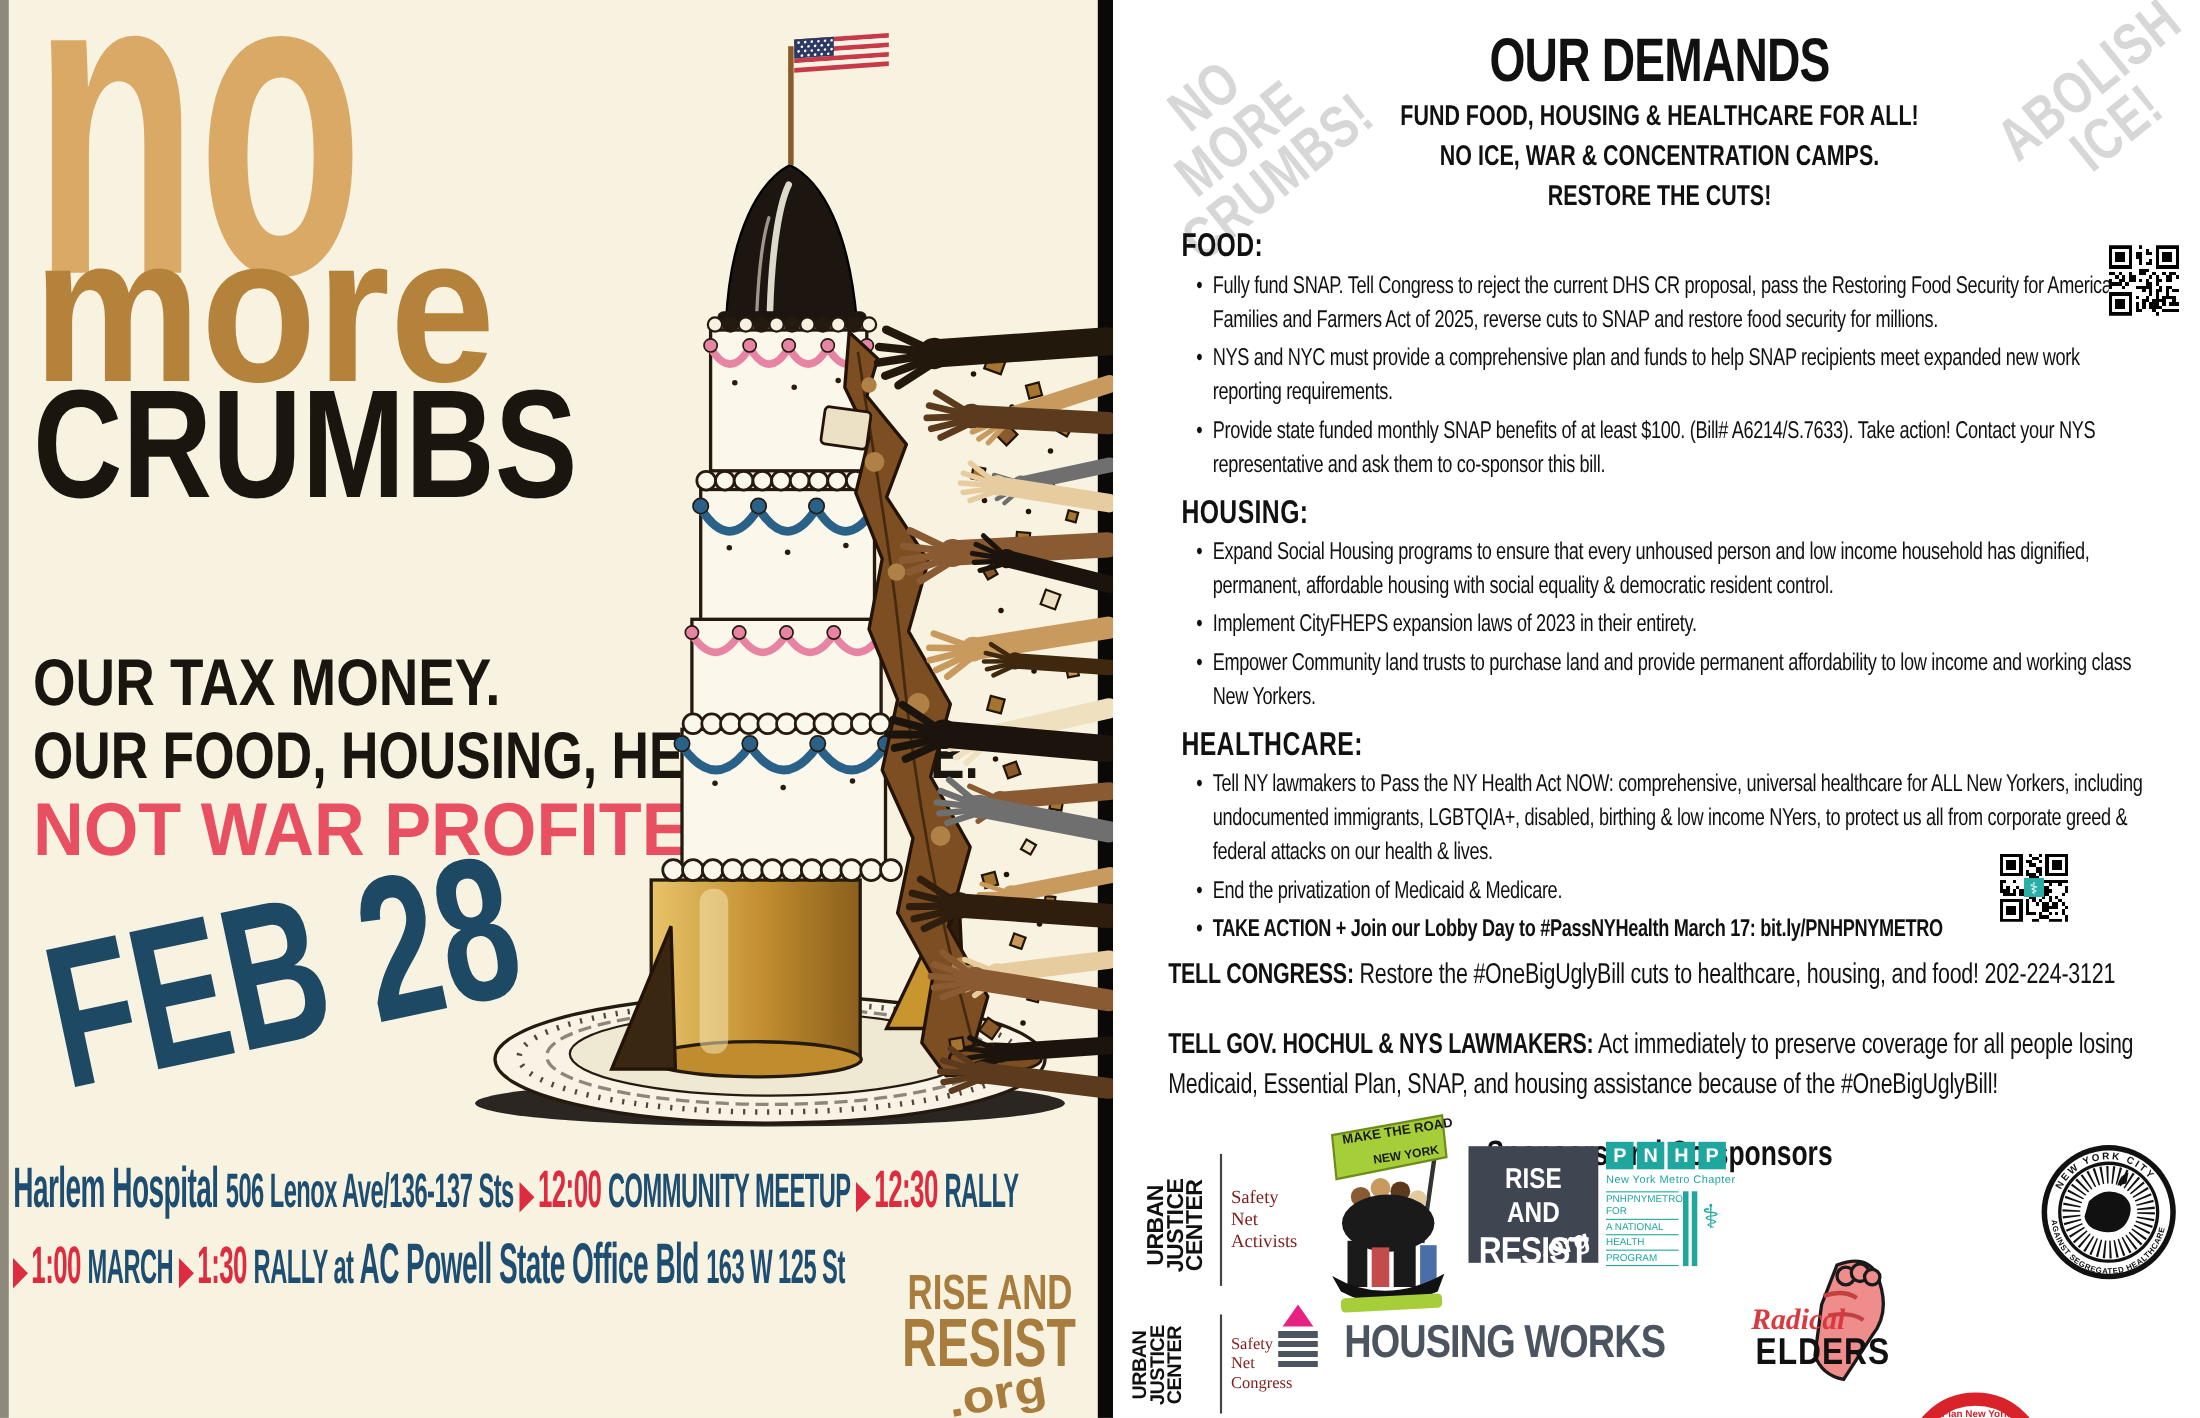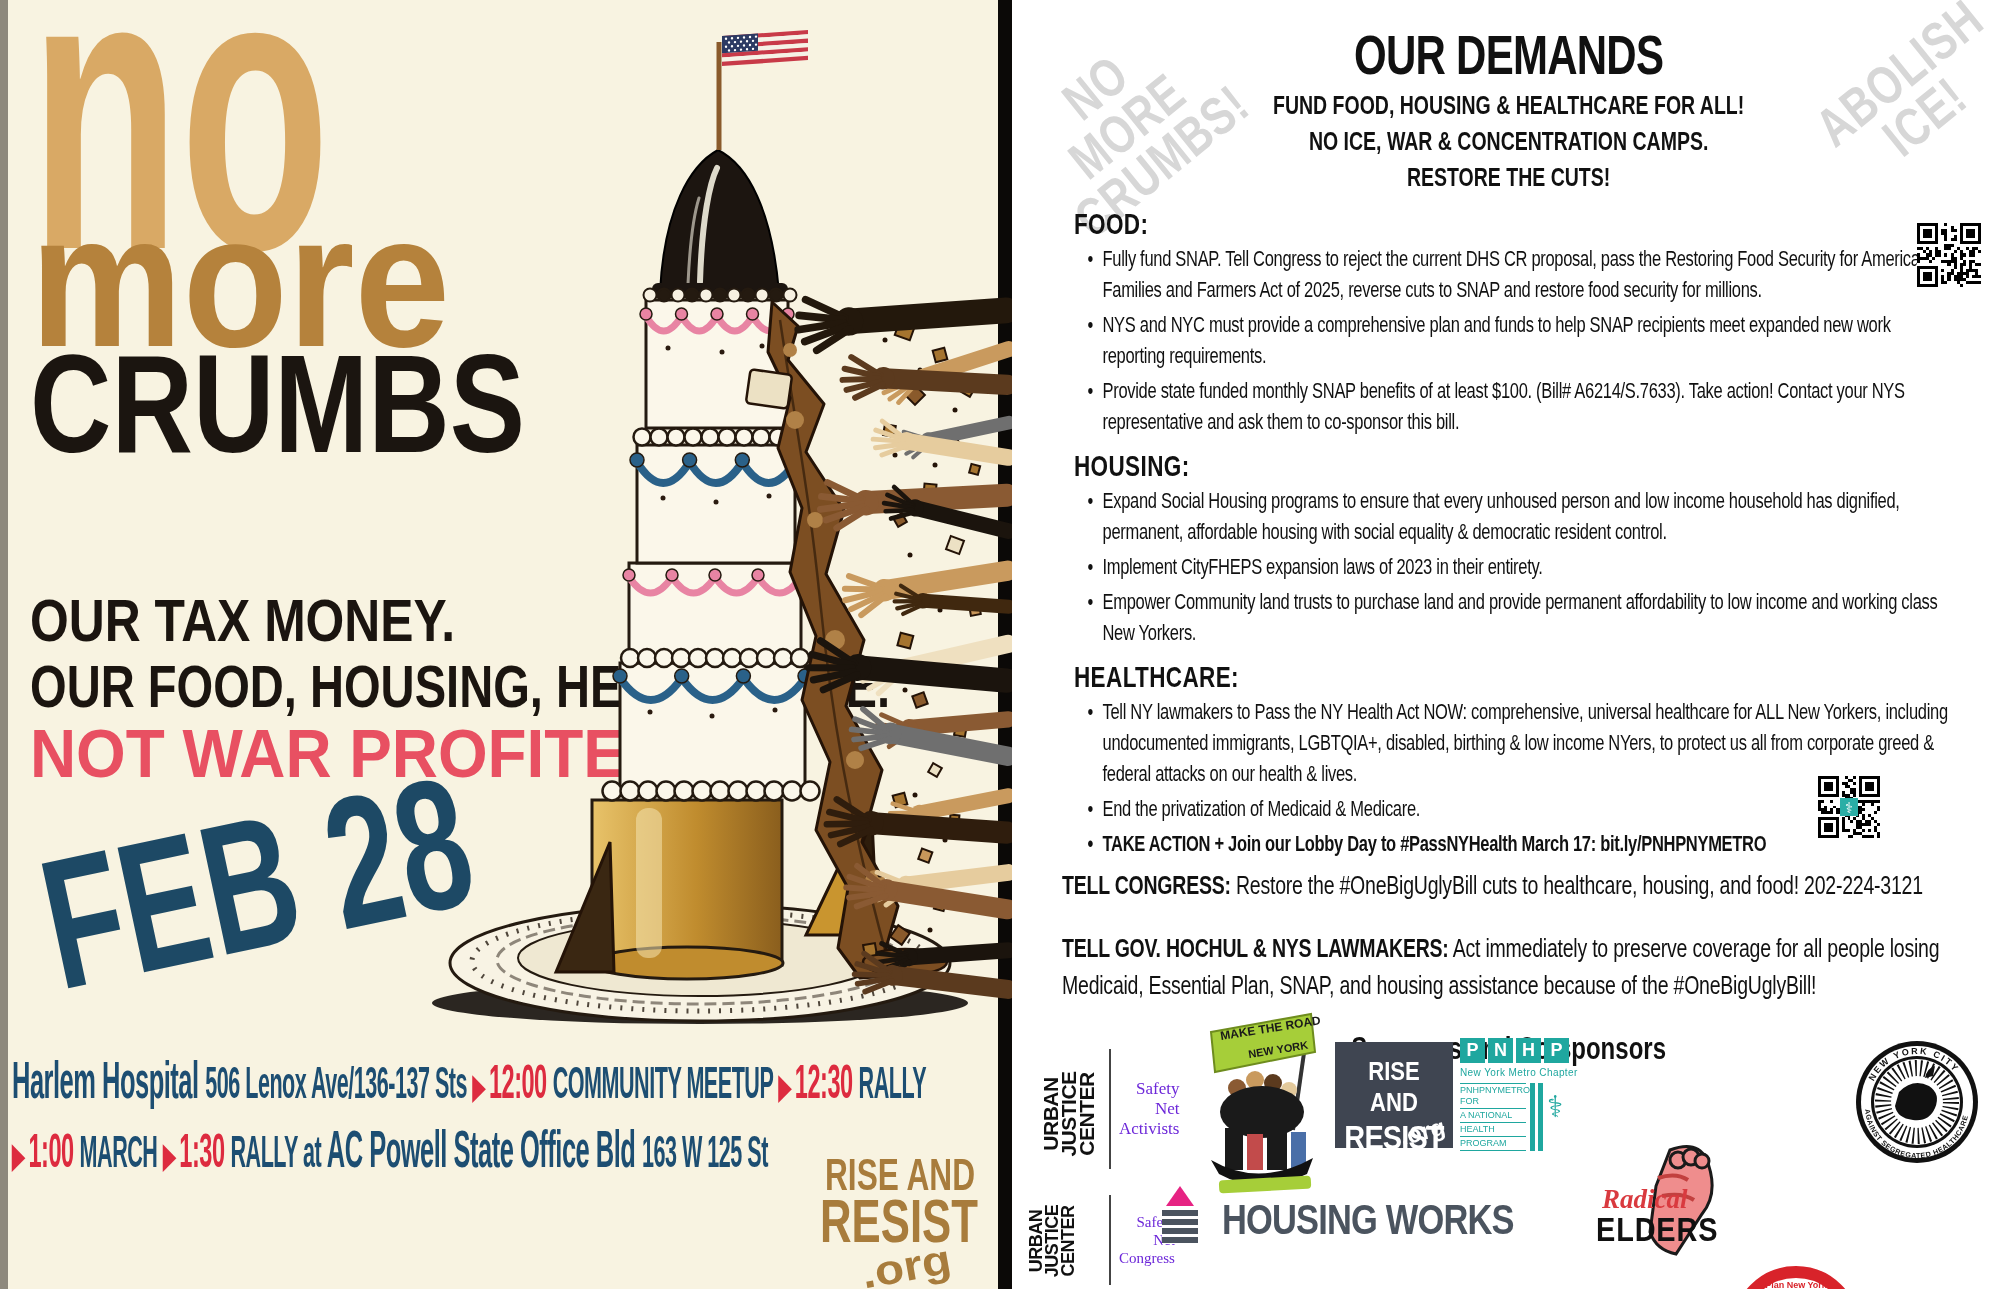--- a/index.html
+++ b/index.html
@@ -35,39 +35,39 @@
   .call-line .lbl{font-weight:800;}
   .sponsors-heading{text-align:center;font-size:32px;font-weight:800;margin-top:14px;}
   .qr{position:absolute;}
   
   .logo{position:absolute;}
   .ujc{display:flex;align-items:center;gap:8px;}
   .ujc-rot-box{width:64px;height:148px;position:relative;}
   .ujc-rot{position:absolute;left:-42px;top:52px;transform:rotate(-90deg);width:148px;
            text-align:center;font-weight:800;font-size:21px;line-height:18px;letter-spacing:-0.5px;color:#111;}
   .ujc-bar{width:2px;height:120px;background:#444;}
-  .ujc-sub{font-family:"Liberation Serif",serif;font-size:17px;line-height:20px;text-align:right;color:#6d28d9;}
+  .ujc-sub{font-family:"Liberation Serif",serif;font-size:17px;line-height:20px;text-align:left;color:#7f1d1d;}
   .rr-box{width:118px;height:106px;background:#3f4551;color:#fff;position:relative;
           font-weight:800;text-align:center;}
   .rr-l1{font-size:26px;padding-top:14px;transform:scaleX(0.85);}
   .rr-l2{font-size:34px;letter-spacing:-1px;transform:scaleX(0.85);}
   .rr-l3{position:absolute;right:8px;bottom:2px;font-size:24px;transform:rotate(-14deg);}
   .pnhp{width:120px;}
   .pnhp-row{display:flex;gap:3px;}
   .pnhp-sq{width:25px;height:25px;background:#1fa79f;color:#fff;font-weight:800;font-size:18px;
            display:flex;align-items:center;justify-content:center;}
   .pnhp-chap{color:#1fa79f;font-size:10px;margin-top:4px;letter-spacing:0.4px;white-space:nowrap;}
   .pnhp-bottom{display:flex;margin-top:5px;align-items:stretch;gap:4px;}
   .pnhp-prog{width:66px;border-top:1px solid #1fa79f;}
   .pnhp-prog div{color:#1fa79f;font-size:9px;line-height:11px;border-bottom:1px solid #1fa79f;padding:1px 0;}
   .pnhp-bars{display:flex;gap:3px;}
   .pnhp-bars i{display:block;width:5px;background:#1fa79f;}
   .pnhp-cad{color:#1fa79f;font-size:30px;line-height:48px;}
   .radical{position:relative;width:140px;height:120px;}
-  .radical-w1{position:absolute;left:10px;top:40px;color:#d93a3f;font-family:"Liberation Serif",serif;
+  .radical-w1{position:absolute;left:0;top:40px;color:#d93a3f;font-family:"Liberation Serif",serif;
               font-style:italic;font-weight:700;font-size:27px;}
   .radical-w2{position:absolute;left:4px;top:66px;color:#111;font-weight:800;font-size:34px;
               letter-spacing:1px;transform:scaleX(0.85);transform-origin:left;}
   .campaign{width:128px;height:128px;border-radius:50%;border:12px solid #d8232a;background:#fff;
             position:relative;box-sizing:border-box;}
   .camp-top{position:absolute;left:0;top:2px;width:100%;text-align:center;color:#d8232a;
             font-size:9px;font-weight:700;}
   .hw{display:flex;align-items:flex-end;gap:20px;}
   .hw-mark{position:relative;width:40px;height:58px;}
   .hw-tri{position:absolute;left:4px;top:0;width:0;height:0;border-left:14px solid transparent;

